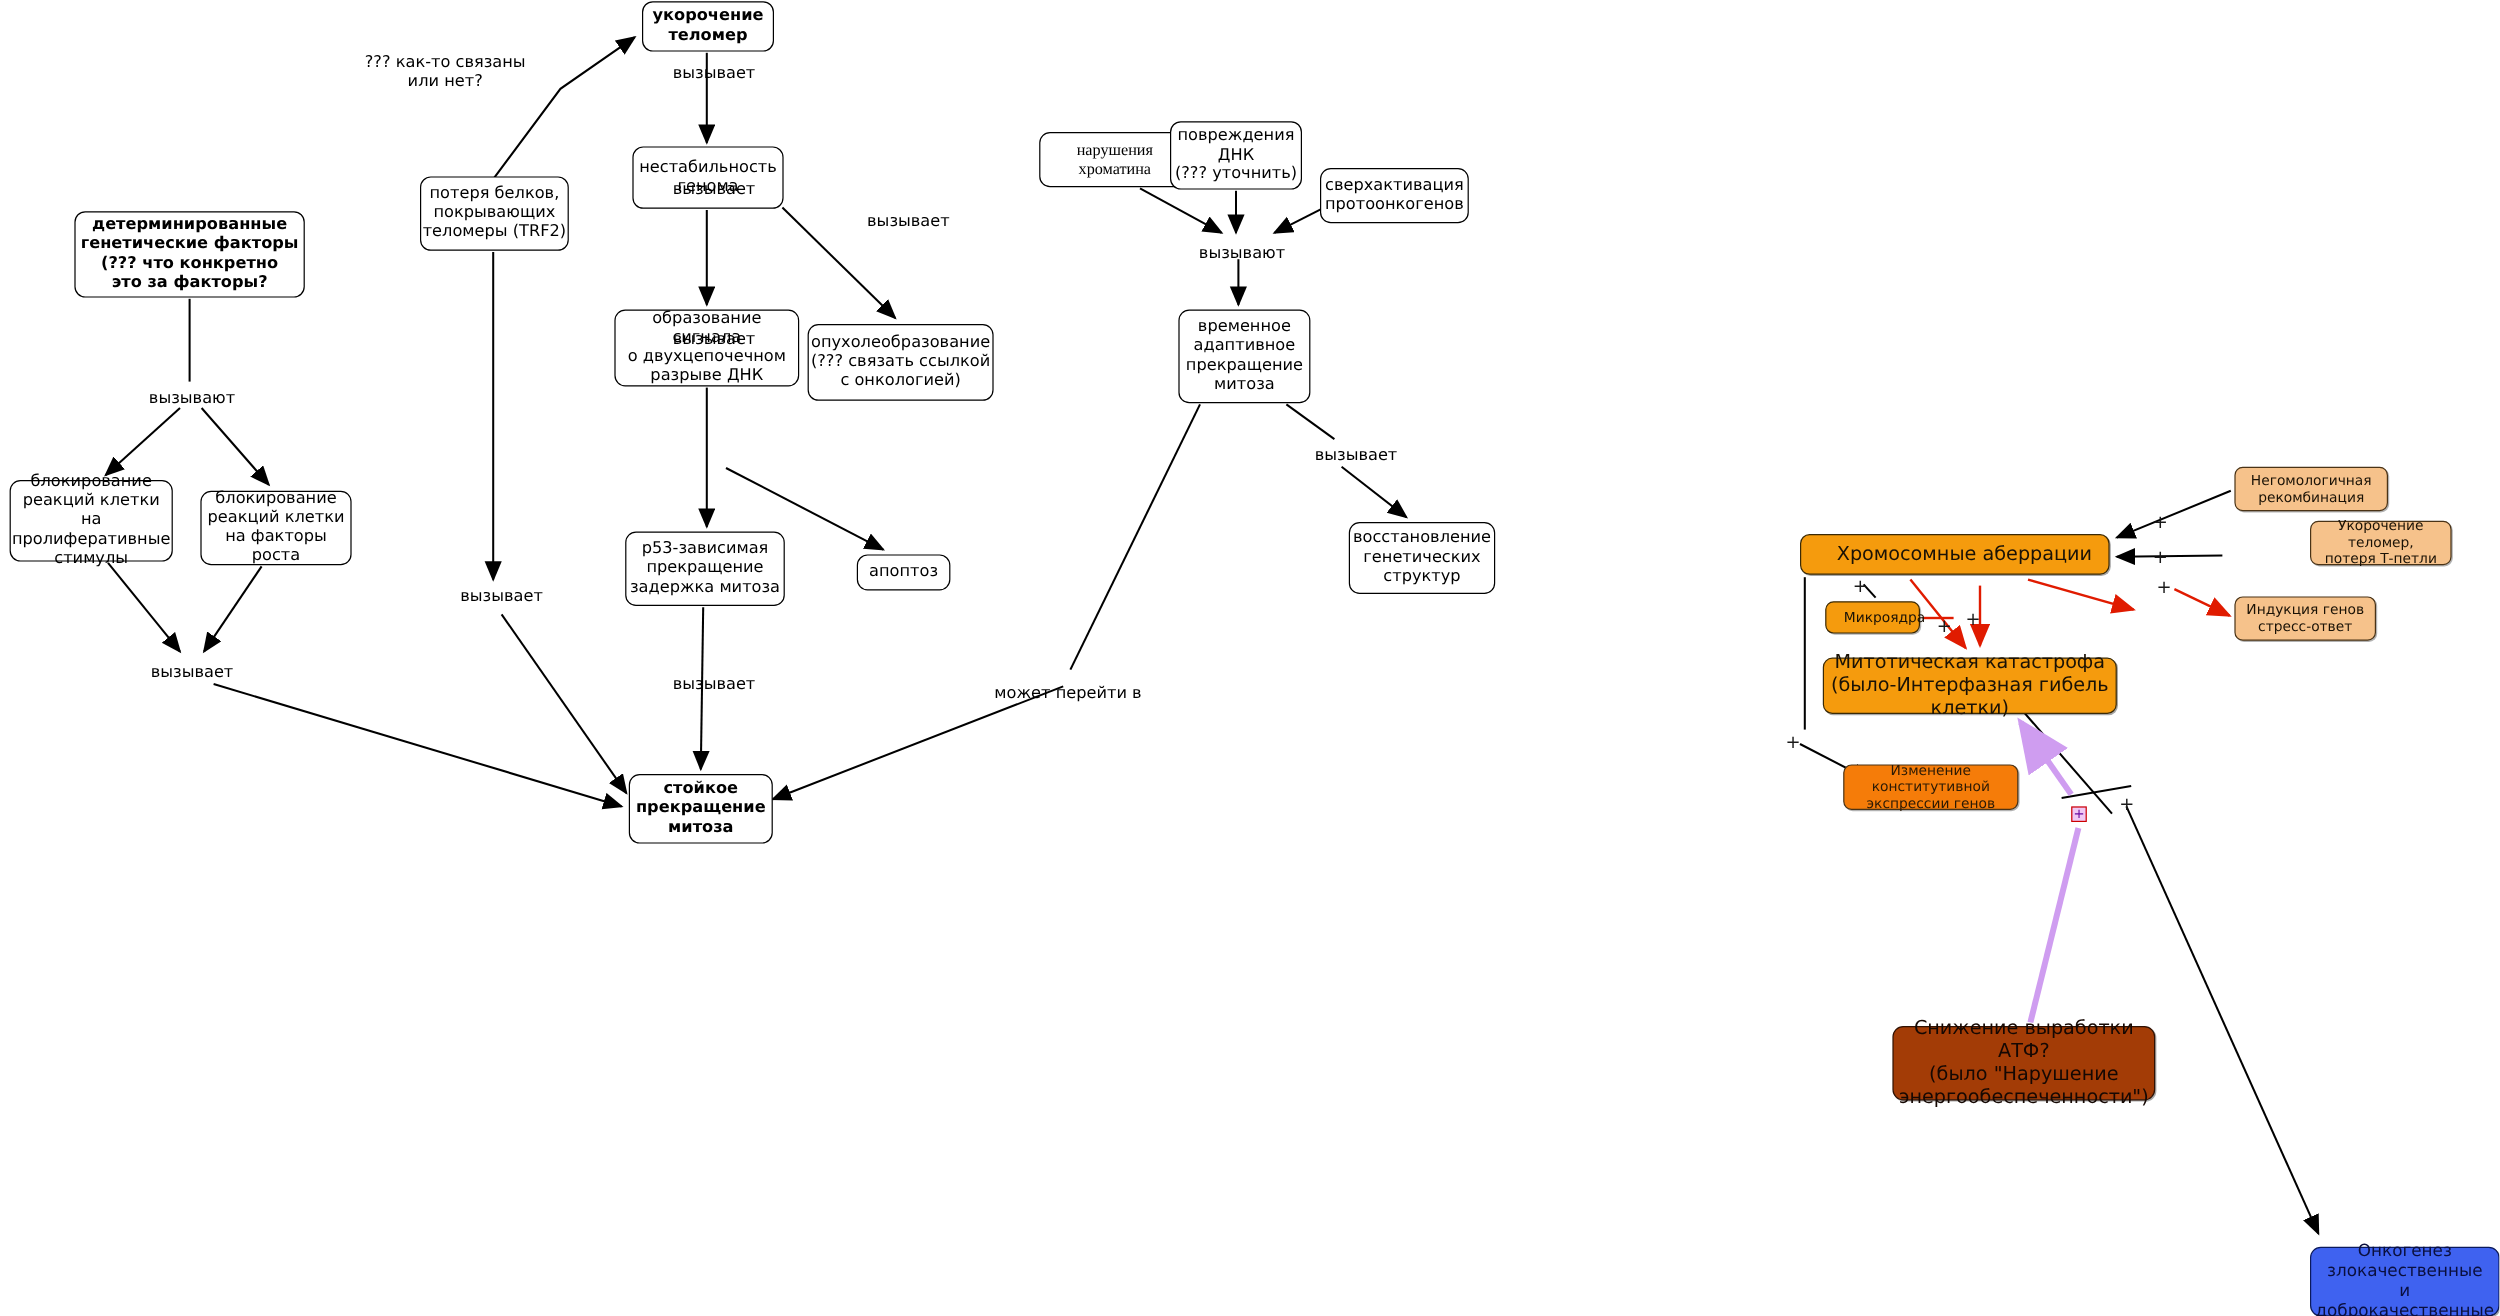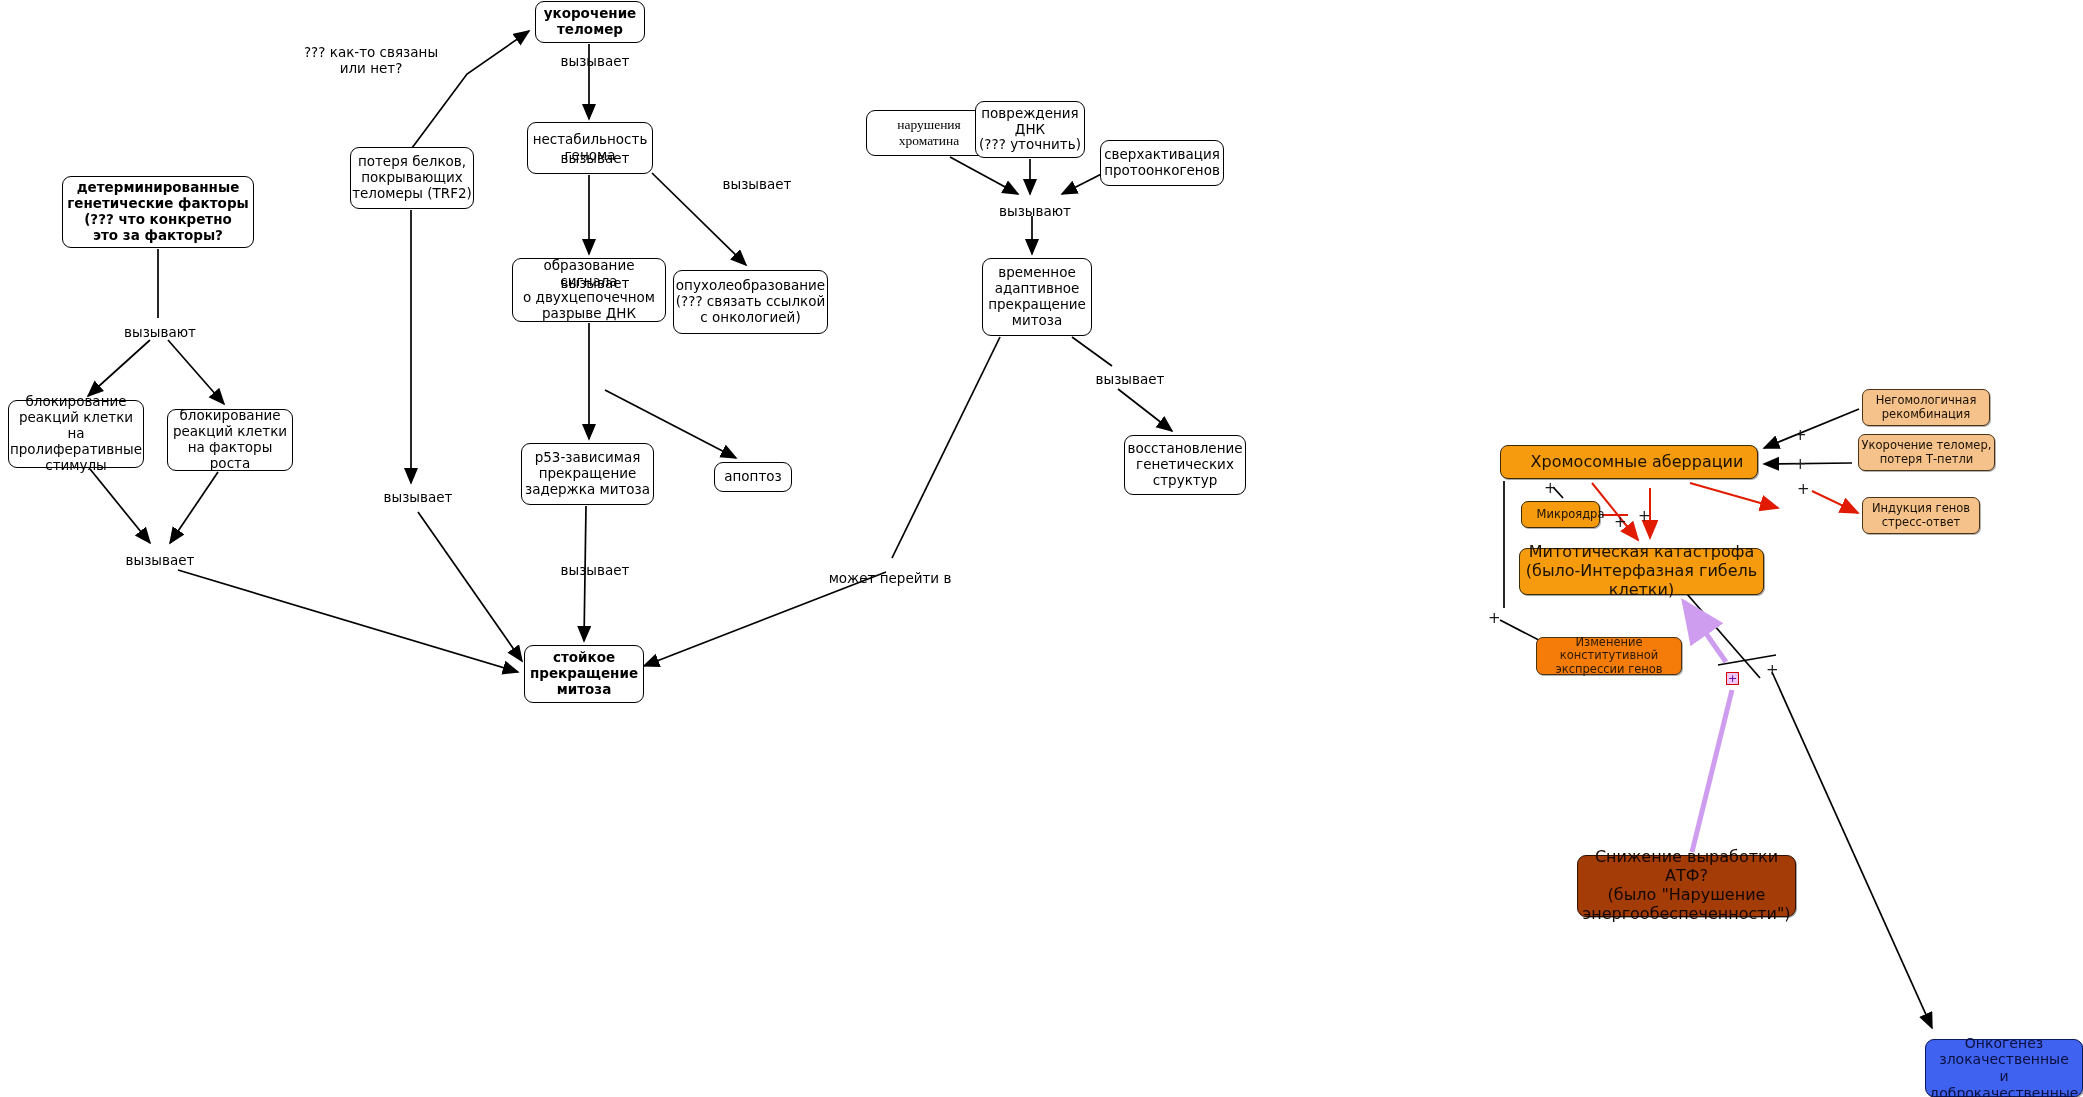--- a/index.html
+++ b/index.html
@@ -274,21 +274,21 @@
 
   <div class="node n-white bold" style="left:524px;top:645px;width:120px;height:58px;">стойкое
 прекращение
 митоза</div>
 
   <div class="node n-orange" style="left:1500px;top:445px;width:258px;height:34px;padding-left:16px;">Хромосомные аберрации</div>
 
   <div class="node n-orange-lt" style="left:1862px;top:389px;width:128px;height:37px;">Негомологичная
 рекомбинация</div>
 
-  <div class="node n-orange-lt" style="left:1858px;top:434px;width:137px;height:37px;">Укорочение теломер,
+  <div class="node n-orange-lt" style="left:1925px;top:434px;width:118px;height:37px;">Укорочение теломер,
 потеря Т-петли</div>
 
   <div class="node n-orange-lt" style="left:1862px;top:497px;width:118px;height:37px;">Индукция генов
 стресс-ответ</div>
 
   <div class="node n-orange-sm" style="left:1521px;top:501px;width:79px;height:27px;padding-left:20px;">Микроядра</div>
 
   <div class="node n-orange" style="left:1519px;top:548px;width:245px;height:47px;">Митотическая катастрофа
 (было-Интерфазная гибель клетки)</div>
 

